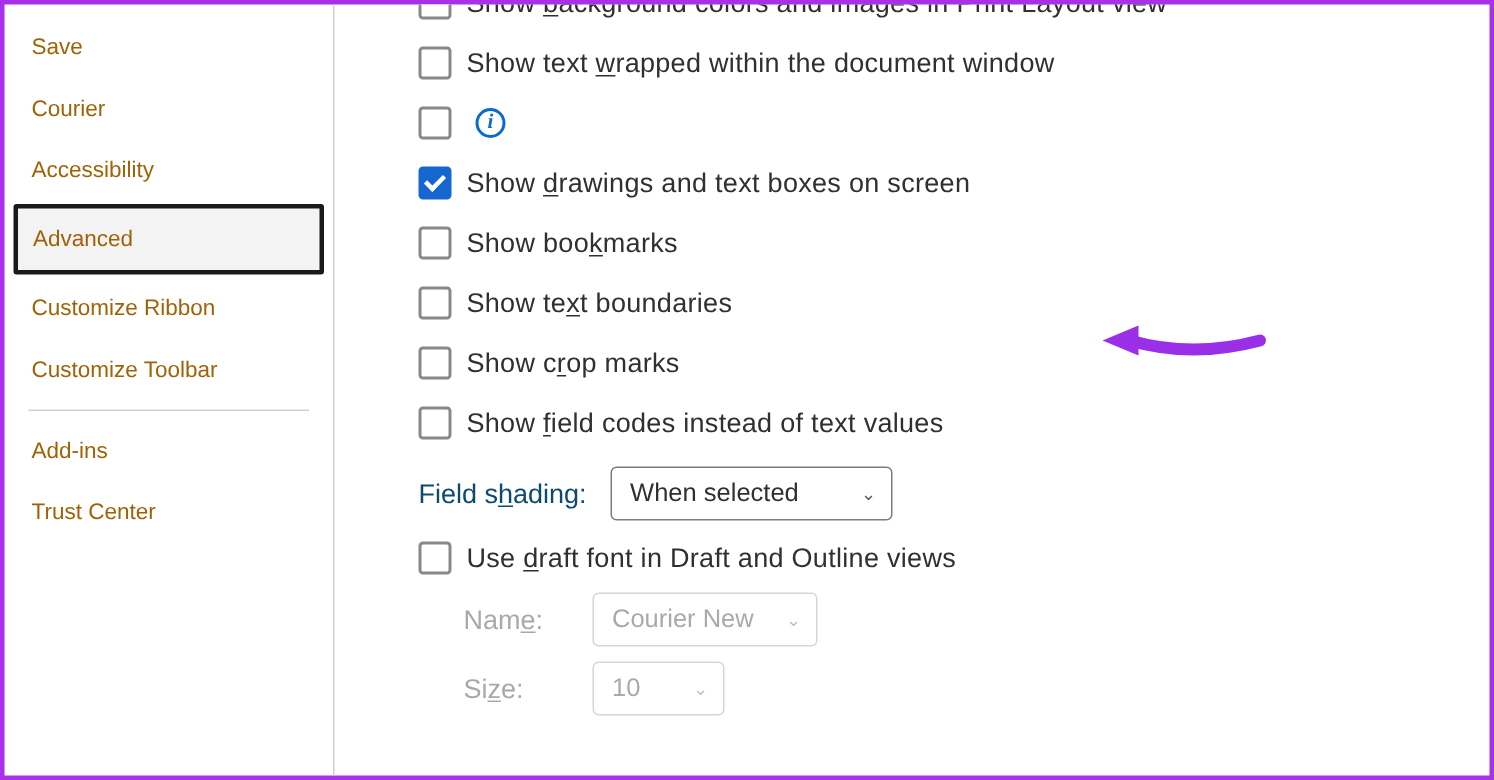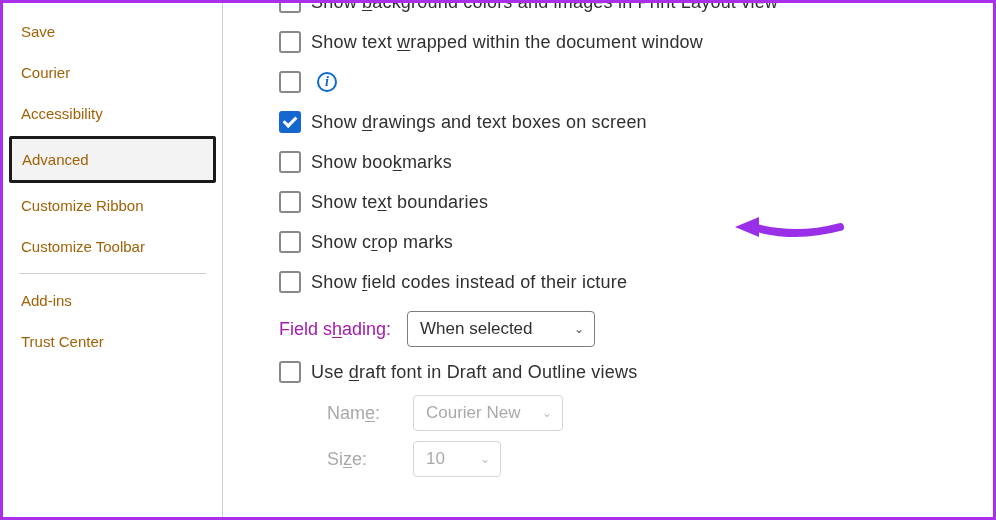--- a/index.html
+++ b/index.html
@@ -111,21 +111,21 @@
       margin-left: 6px;
       font-family: Georgia, serif;
       font-style: italic;
     }
     .field-row {
       display: flex;
       align-items: center;
       margin: 10px 0 14px 0;
     }
     .field-label {
-      color: #a21caf;
+      color: #0c4a6e;
       margin-right: 16px;
     }
     .sel {
       height: 36px;
       border: 1px solid #7d7d7d;
       border-radius: 4px;
       padding: 0 30px 0 12px;
       font-size: 17px;
       color: #303030;
       background: white;
@@ -136,21 +136,21 @@
     }
     .sel .caret {
       position: absolute;
       right: 10px;
       top: 50%;
       transform: translateY(-50%);
       color: #555;
       font-size: 12px;
     }
     .indent {
-      margin-left: 48px;
+      margin-left: 30px;
     }
     .disabled .field-label,
     .disabled .sel {
       color: #a9a9a9;
       border-color: #d6d6d6;
       cursor: default;
     }
     .disabled .sel .caret {
       color: #bdbdbd;
     }
@@ -214,21 +214,21 @@
       <span class="opt-label"><span>Show te</span><u>x</u><span>t boundaries</span></span>
     </div>
 
     <div class="opt-row">
       <input type="checkbox" class="cbx" style="">
       <span class="opt-label"><span>Show c</span><u>r</u><span>op marks</span></span>
     </div>
 
     <div class="opt-row">
       <input type="checkbox" class="cbx" style="">
-      <span class="opt-label"><span>Show </span><u>f</u><span>ield codes instead of their icture</span></span>
+      <span class="opt-label"><span>Show </span><u>f</u><span>ield codes instead of text values</span></span>
     </div>
 
     <div class="field-row">
       <span class="field-label"><span>Field s</span><u>h</u><span>ading:</span></span>
       <div class="sel" style="width:188px">
         <span>When selected</span>
         <span class="caret">⌄</span>
       </div>
     </div>
 

